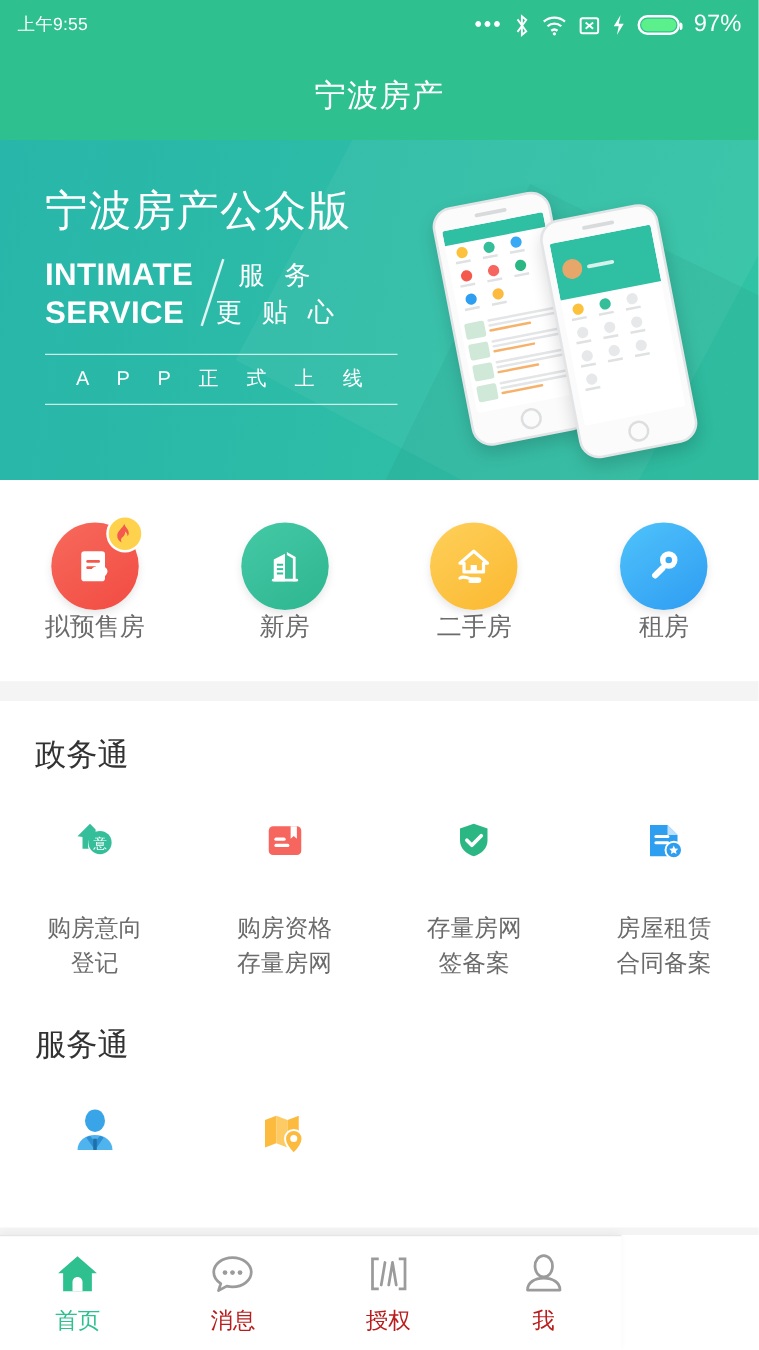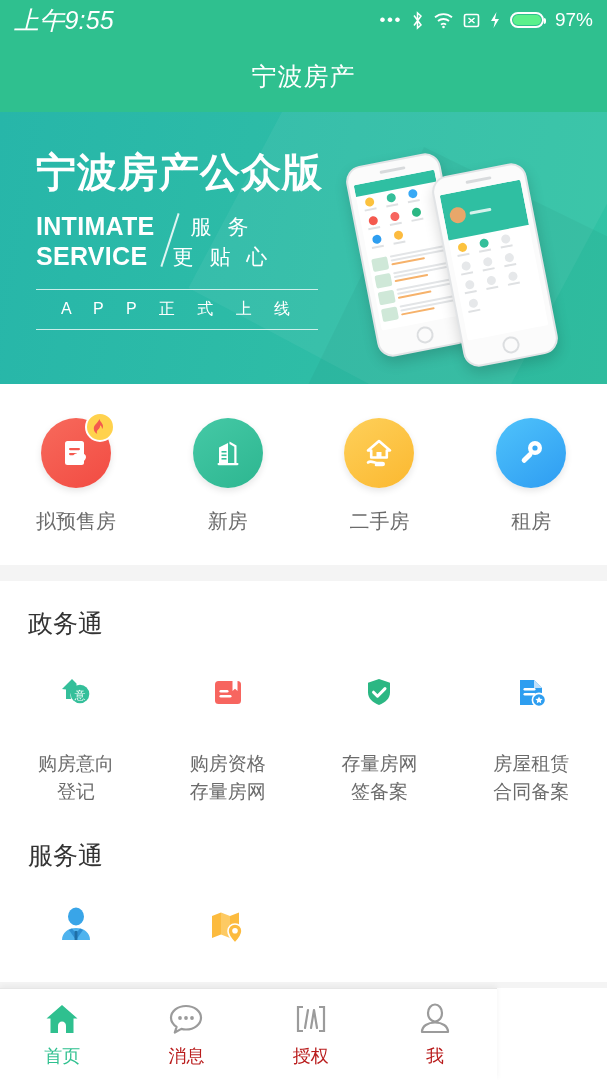--- a/index.html
+++ b/index.html
@@ -9,21 +9,21 @@
     background:#ffffff; overflow:hidden;
   }
   #app { position:relative; width:607px; height:1080px; background:#fff; }
 
   
   .statusbar {
     height:40px; background:#2fc08f;
     display:flex; align-items:center; justify-content:space-between;
     padding:0 14px; color:#fff;
   }
-  .status-time { font-size:25px; letter-spacing:.2px;font-style:italic; }
+  .status-time { font-size:14px; letter-spacing:.2px; }
   .status-right { display:flex; align-items:center; gap:9px; }
   .st-dots { letter-spacing:1.5px; font-size:17px; line-height:10px; }
   .st-pct { font-size:19px; margin-left:2px; }
   .batt { width:34px; height:16px; border:2px solid #fff; border-radius:8px; position:relative; }
   .batt::after { content:""; position:absolute; right:-4px; top:4px; width:2px; height:6px; background:#fff; border-radius:0 2px 2px 0; }
   .batt i { position:absolute; left:1px; top:1px; bottom:1px; width:93%; background:#5bf08c; border-radius:6px; display:block; }
 
   
   .titlebar {
     height:72px; background:#2fc08f; color:#fff;
@@ -38,21 +38,21 @@
   }
   .banner .diag {
     position:absolute; right:-70px; top:-40px; width:330px; height:420px;
     background:rgba(255,255,255,.055); transform:rotate(28deg); transform-origin:top right;
   }
   .banner .diag2 {
     position:absolute; right:-150px; bottom:-140px; width:420px; height:300px;
     background:rgba(0,0,0,.035); transform:rotate(26deg);
   }
   .banner-txt { position:absolute; left:36px; top:40px; color:#fff; width:300px; }
-  .b-h1 { font-size:40px; font-weight:bold; letter-spacing:1px; line-height:1; }
+  .b-h1 { font-size:34px; font-weight:normal; letter-spacing:1px; line-height:1; }
   .b-mid { display:flex; align-items:flex-start; margin-top:20px; }
   .b-en { font-size:25px; font-weight:bold; line-height:1.18; letter-spacing:.3px; }
   .b-slash { width:2px; height:56px; background:rgba(255,255,255,.85); transform:rotate(18deg); margin:0 20px 0 14px; }
   .b-cn { font-size:21px; line-height:1.45; letter-spacing:5px; }
   .b-cn div:last-child { margin-left:-18px; }
   .b-rule { margin-top:16px; width:282px; }
   .b-rule hr { border:0; border-top:1px solid rgba(255,255,255,.75); }
   .b-app { font-size:16px; letter-spacing:9px; padding:9px 4px 9px 10px; text-align:center; }
 
   
@@ -83,21 +83,21 @@
   .ph-nm { width:22px; height:3px; background:rgba(255,255,255,.8); border-radius:2px; }
 
   
   .quick { display:flex; padding:34px 0 30px; background:#fff; }
   .q-item { flex:1; display:flex; flex-direction:column; align-items:center; }
   .q-circ {
     width:70px; height:70px; border-radius:50%; position:relative;
     display:flex; align-items:center; justify-content:center;
     box-shadow:0 3px 7px rgba(0,0,0,.10);
   }
-  .q-lbl { margin-top:20px; font-size:20px; color:#6b6b6b; }
+  .q-lbl { font-size:20px; color:#6b6b6b; }
   .flame {
     position:absolute; right:-4px; top:-6px; width:30px; height:30px; border-radius:50%;
     background:#ffd24d; display:flex; align-items:center; justify-content:center;
     border:2.5px solid #fff;
   }
 
   
   .gap { height:16px; background:#f4f4f4; }
 
   

